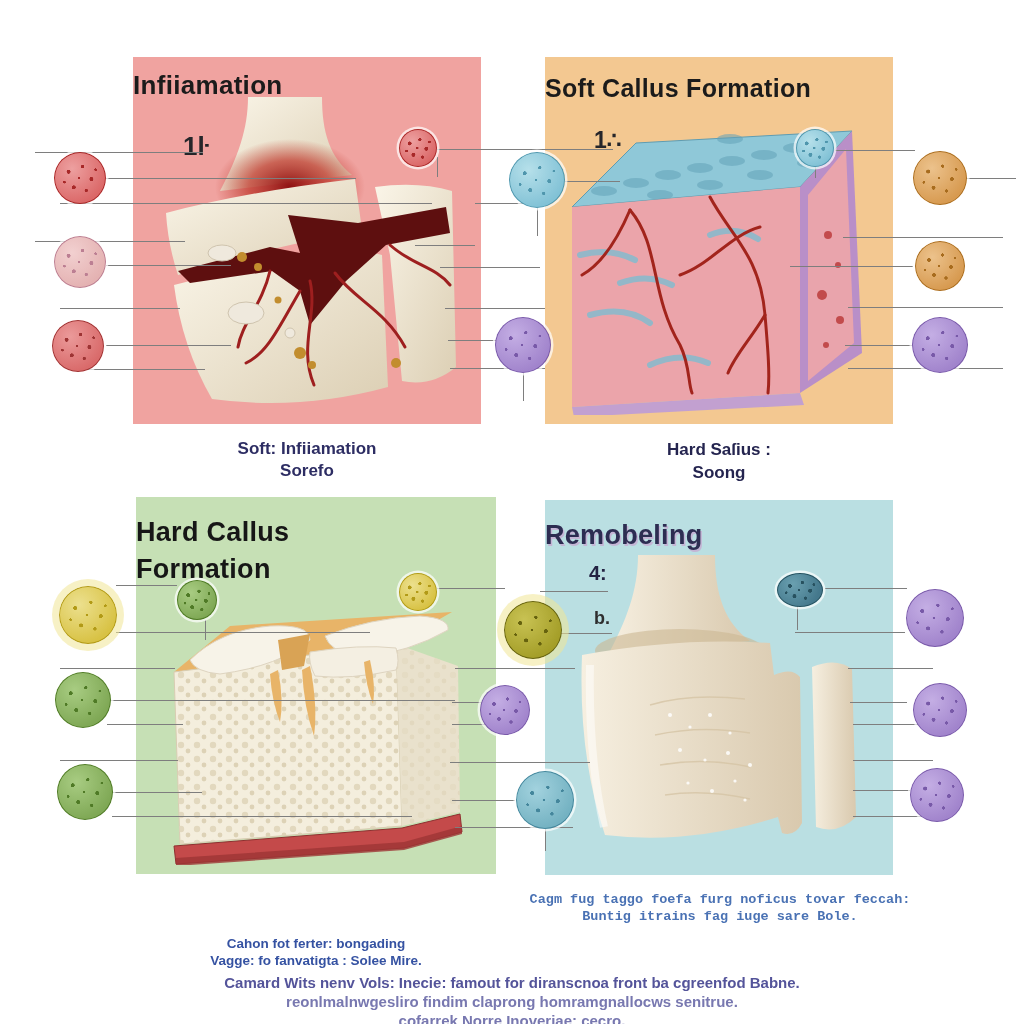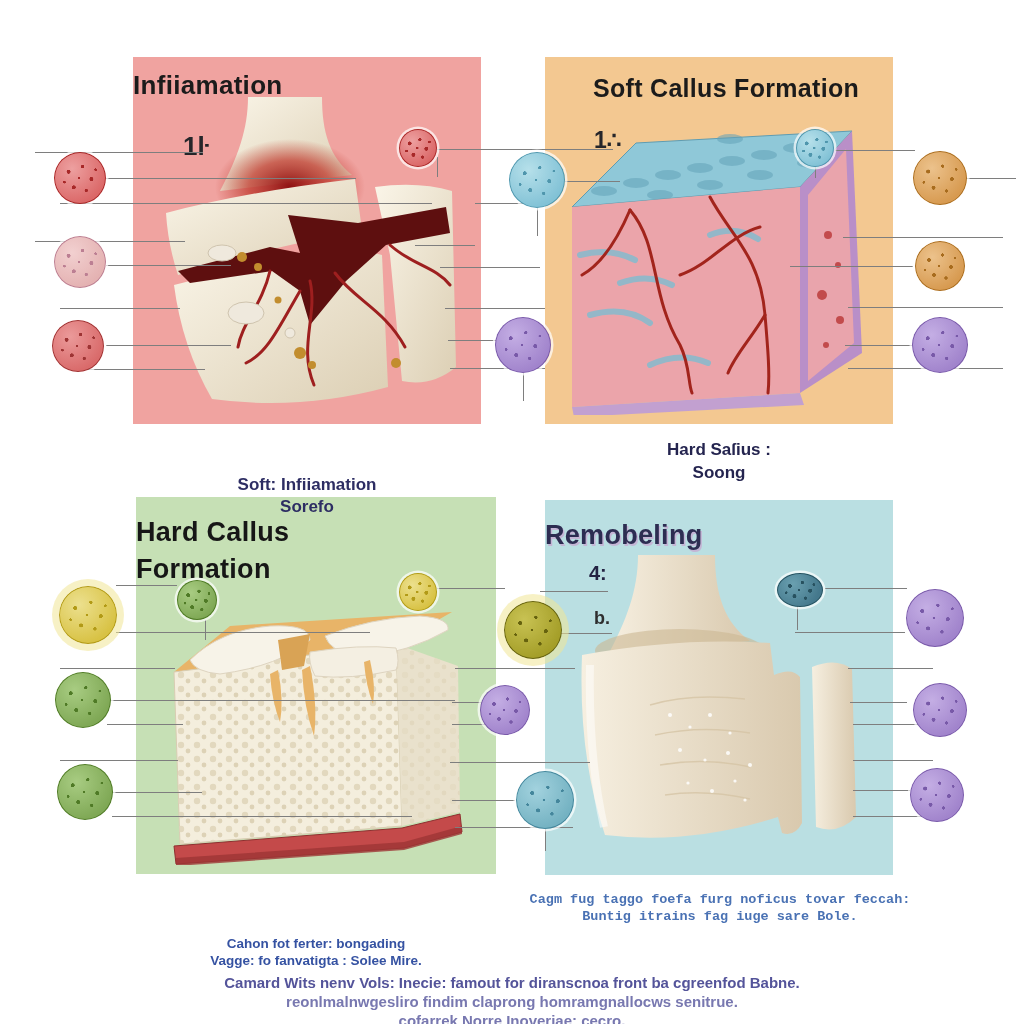--- a/index.html
+++ b/index.html
@@ -3,25 +3,25 @@
 <meta charset="utf-8">
 <style>
   html,body{margin:0;padding:0;}
   body{
     width:1024px;height:1024px;position:relative;overflow:hidden;
     background:#ffffff;font-family:"Liberation Sans",sans-serif;
   }
   .panel{position:absolute;}
   .title{position:absolute;text-align:left;font-weight:700;color:#1b1b1b;letter-spacing:.3px;}
   #t1{left:133px;top:70px;width:348px;font-size:26px;}
-  #t2{left:545px;top:74px;width:348px;font-size:25px;margin-left:48px;}
+  #t2{left:545px;top:74px;width:348px;font-size:25px;}
   #t3{left:136px;top:514px;width:360px;font-size:27px;line-height:37px;color:#161616;}
   #t4{left:545px;top:520px;width:348px;font-size:27px;color:#2d2d52;text-shadow:1.5px 1.5px 0 rgba(205,140,200,.5);}
   .cap{position:absolute;text-align:center;font-weight:700;}
-  #cap1{left:133px;top:438px;width:348px;font-size:17px;color:#2d2d63;line-height:22px;margin-top:36px;}
+  #cap1{left:133px;top:438px;width:348px;font-size:17px;color:#2d2d63;line-height:22px;}
   #cap2{left:545px;top:438px;width:348px;font-size:17px;color:#24244f;line-height:23px;}
   #cap3{left:120px;top:891px;width:392px;font-size:13.5px;color:#3552a2;line-height:17px;}
   #cap4{left:525px;top:891px;width:390px;font-size:13.5px;color:#4a72b4;line-height:17px;font-family:Liberation Mono, monospace;}
   #footer{position:absolute;left:112px;top:973px;width:800px;text-align:center;
           font-size:15px;font-weight:700;color:#54549a;line-height:19px;}
   .f-light{color:#7878b0;display:block;}
   .num-label{position:absolute;font-weight:700;color:#26262a;}
   #lab1{left:183px;top:131px;font-size:26px;}
   #lab2{left:594px;top:127px;font-size:23px;}
   #lab4a{left:589px;top:562px;font-size:20px;color:#232343;}

